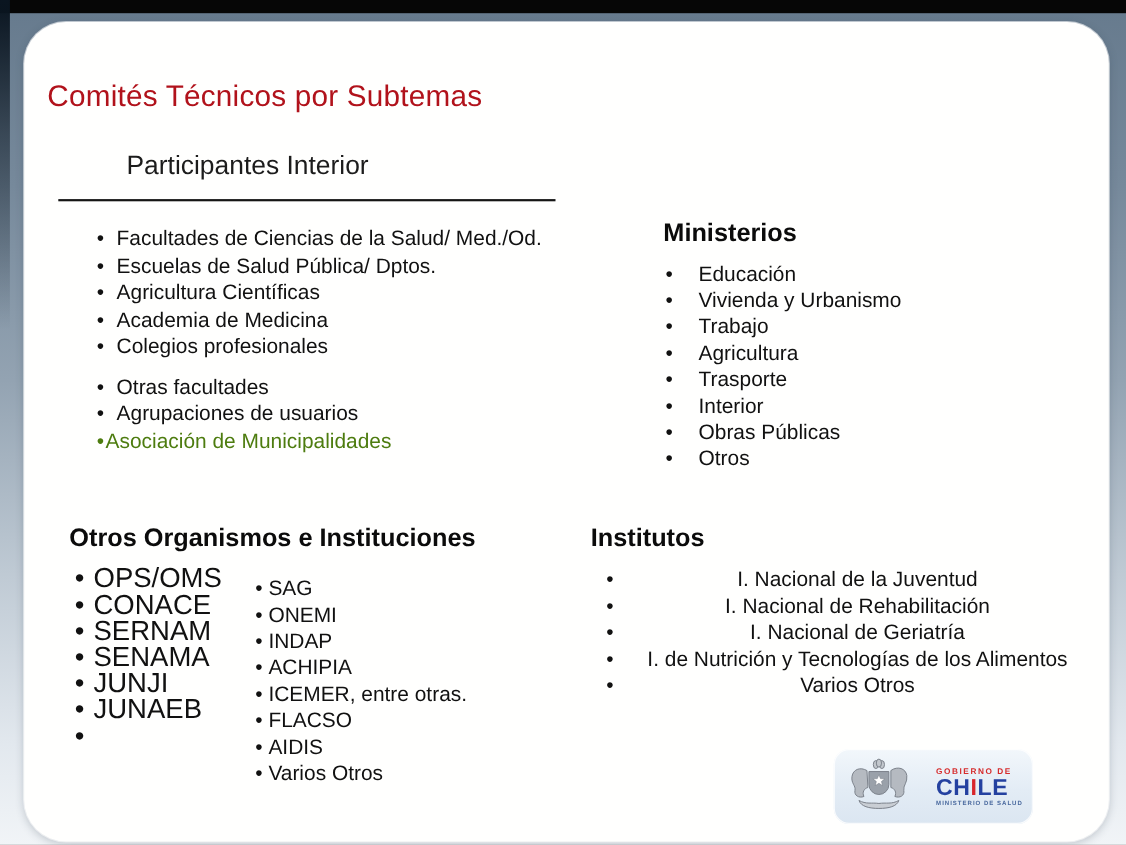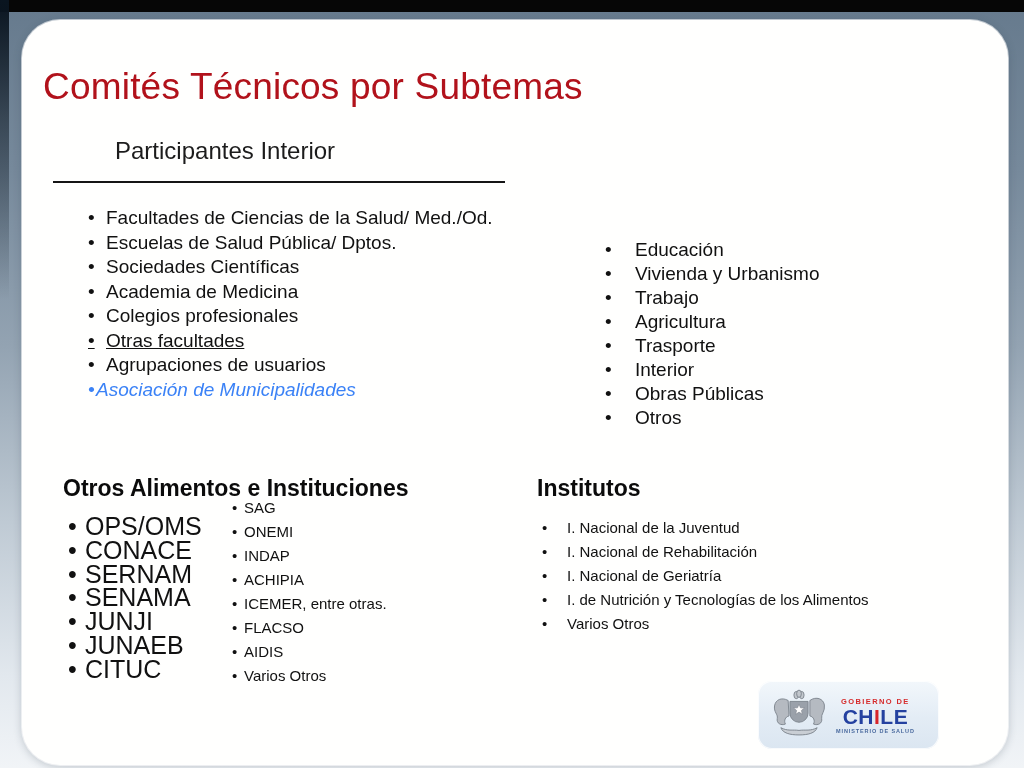--- a/index.html
+++ b/index.html
@@ -5,57 +5,57 @@
   html,body{margin:0;padding:0;}
   body{font-family:"Liberation Sans","DejaVu Sans",sans-serif;background:#444;}
   .stage{position:relative;width:1024px;height:768px;overflow:hidden;
     background:linear-gradient(180deg,#667a8d 0%,#76899b 22%,#93a3b2 45%,#bfcad4 68%,#e2e8ee 88%,#f1f4f7 100%);}
   .topbar{position:absolute;left:0;top:0;width:1024px;height:12px;background:#060606;}
   .left-shade{position:absolute;left:0;top:0;width:9px;height:300px;
     background:linear-gradient(180deg,#0a1520 0%,rgba(10,21,32,0.55) 40%,rgba(10,21,32,0) 100%);}
   .panel{position:absolute;left:22px;top:20px;width:986px;height:745px;background:#fffffe;
     border-radius:38px;box-shadow:0 0 0 1px rgba(255,255,255,0.6),0 2px 8px rgba(40,55,70,0.25);}
 
-  .title{position:absolute;left:21px;top:48px;font-size:37px;line-height:38px;color:#b1121b;letter-spacing:0.2px;}
+  .title{position:absolute;left:21px;top:48px;font-size:27px;line-height:38px;color:#b1121b;letter-spacing:0.2px;}
   .subtitle{position:absolute;left:93px;top:116px;font-size:24px;line-height:30px;color:#1c1c1c;}
   .subtitle-rule{position:absolute;left:31px;top:161px;width:452px;height:2px;background:#151515;}
 
   .col{position:absolute;color:#111;}
   .li{display:flex;align-items:flex-start;}
   .blt{flex:0 0 auto;}
   .blt::before{content:"\2022";}
   .lbl{flex:1 1 auto;}
 
   .plist{left:66px;top:186px;width:480px;font-size:19px;line-height:24.5px;}
   .plist .blt{width:18px;}
-  .plist .group2{margin-top:0;text-decoration:underline;}
-  .plist .hl{color:#3b82f6;font-style:italic;}
+  .plist .group2{margin-top:12px;}
+  .plist .hl{color:#4d7c0f;}
   .plist .hl .blt{width:8px;}
 
   .mhead{position:absolute;font-size:23px;line-height:26px;font-weight:bold;color:#0b0b0b;}
   .h-min{left:581px;top:178px;}
   .h-otr{left:41px;top:455px;}
   .h-ins{left:515px;top:455px;}
 
   .mlist{left:583px;top:218px;width:330px;font-size:19px;line-height:24px;}
   .mlist .blt{width:30px;}
 
   .olist1{left:46px;top:495px;width:170px;font-size:25px;line-height:23.8px;}
   .olist1 .blt{width:17px;}
-  .olist2{left:210px;top:476px;width:260px;font-size:15px;line-height:24px;}
+  .olist2{left:210px;top:504px;width:260px;font-size:19px;line-height:24px;}
   .olist2 .blt{width:12px;}
 
-  .ilist{left:520px;top:496px;width:450px;font-size:15px;line-height:24px;}
+  .ilist{left:520px;top:496px;width:450px;font-size:19px;line-height:24px;text-align:center;}
   .ilist .blt{width:25px;}
 
   .logo{position:absolute;left:736px;top:661px;width:181px;height:68px;border-radius:14px;
     background:linear-gradient(180deg,#f2f7fb 0%,#e3ecf5 55%,#dbe6f1 100%);
     box-shadow:inset 0 0 0 1px rgba(255,255,255,0.8);display:flex;align-items:center;}
   .coat{margin-left:12px;flex:0 0 auto;}
-  .logo-text{margin-left:8px;display:flex;flex-direction:column;align-items:center;}
+  .logo-text{margin-left:23px;display:flex;flex-direction:column;align-items:flex-start;}
   .logo-l1{font-size:7.5px;font-weight:bold;letter-spacing:1.4px;color:#d62b2b;}
   .logo-l2{font-size:21px;line-height:21px;font-weight:bold;letter-spacing:0.5px;color:#2441a0;}
   .logo-l2 .i-red{color:#d8252b;}
   .logo-l3{font-size:5.5px;font-weight:bold;letter-spacing:0.9px;color:#49699e;margin-top:1px;}
 </style>
 </head>
 <body>
 
 <div class="stage">
   <div class="topbar"></div>
@@ -72,21 +72,21 @@
       <div class="li">
           <span class="blt"></span>
           <span class="lbl">Facultades de Ciencias de la Salud/ Med./Od.</span>
         </div>
       <div class="li">
           <span class="blt"></span>
           <span class="lbl">Escuelas de Salud Pública/ Dptos.</span>
         </div>
       <div class="li">
           <span class="blt"></span>
-          <span class="lbl">Sociedades Científicas</span>
+          <span class="lbl">Agricultura Científicas</span>
         </div>
       <div class="li">
           <span class="blt"></span>
           <span class="lbl">Academia de Medicina</span>
         </div>
       <div class="li">
           <span class="blt"></span>
           <span class="lbl">Colegios profesionales</span>
         </div>
       <div class="li group2">
@@ -96,20 +96,21 @@
       <div class="li">
           <span class="blt"></span>
           <span class="lbl">Agrupaciones de usuarios</span>
         </div>
       <div class="li hl">
           <span class="blt"></span>
           <span class="lbl">Asociación de Municipalidades</span>
         </div>
     </div>
 
+    <div class="mhead h-min">Ministerios</div>
     <div class="col mlist">
       <div class="li">
           <span class="blt"></span>
           <span class="lbl">Educación</span>
         </div>
       <div class="li">
           <span class="blt"></span>
           <span class="lbl">Vivienda y Urbanismo</span>
         </div>
       <div class="li">
@@ -131,21 +132,21 @@
       <div class="li">
           <span class="blt"></span>
           <span class="lbl">Obras Públicas</span>
         </div>
       <div class="li">
           <span class="blt"></span>
           <span class="lbl">Otros</span>
         </div>
     </div>
 
-    <div class="mhead h-otr">Otros Alimentos e Instituciones</div>
+    <div class="mhead h-otr">Otros Organismos e Instituciones</div>
     <div class="col olist1">
       <div class="li">
           <span class="blt"></span>
           <span class="lbl">OPS/OMS</span>
         </div>
       <div class="li">
           <span class="blt"></span>
           <span class="lbl">CONACE</span>
         </div>
       <div class="li">
@@ -159,21 +160,20 @@
       <div class="li">
           <span class="blt"></span>
           <span class="lbl">JUNJI</span>
         </div>
       <div class="li">
           <span class="blt"></span>
           <span class="lbl">JUNAEB</span>
         </div>
       <div class="li">
           <span class="blt"></span>
-          <span class="lbl">CITUC</span>
         </div>
     </div>
     <div class="col olist2">
       <div class="li">
           <span class="blt"></span>
           <span class="lbl">SAG</span>
         </div>
       <div class="li">
           <span class="blt"></span>
           <span class="lbl">ONEMI</span>

